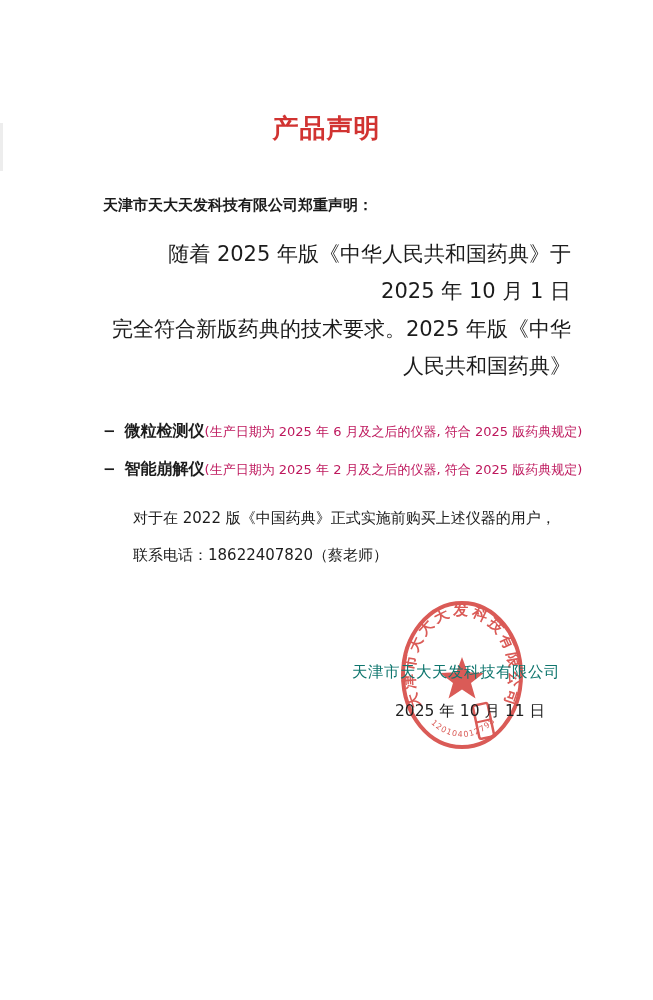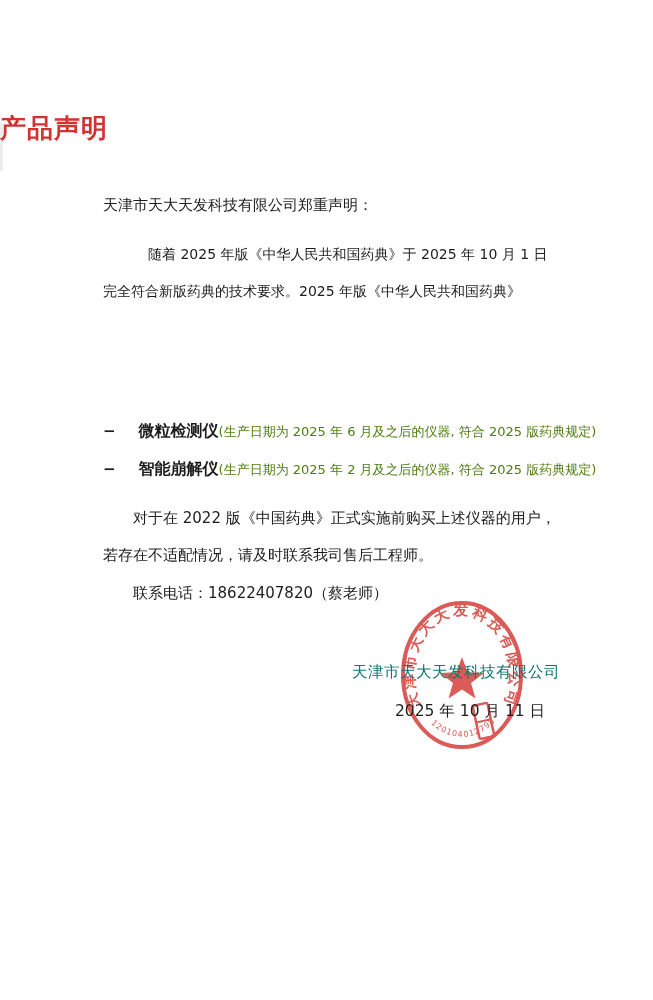--- a/index.html
+++ b/index.html
@@ -6,48 +6,48 @@
   .page{
     position:relative;
     width:653px;height:1000px;
     background:#ffffff;
     overflow:hidden;
     font-family:"DejaVu Sans","Liberation Sans",sans-serif;
     color:#1c1c1c;
   }
   .doc-title{
     position:absolute;top:111px;left:0;width:100%;
-    text-align:left;
+    text-align:center;
     font-size:26px;font-weight:bold;
     color:#d13331;
     letter-spacing:1px;
   }
   .opening{
     position:absolute;left:103px;top:196px;
-    font-size:15px;font-weight:400;
+    font-size:15px;font-weight:700;
   }
   .para1{
     position:absolute;left:103px;top:236px;width:468px;
-    font-size:14px;font-weight:500;line-height:37.3px;
+    font-size:21px;font-weight:500;line-height:37.3px;text-align:right;
   }
   .para1 .line.indent-first{padding-left:45px;}
   .bullets{
     position:absolute;left:103px;top:412px;
     line-height:37.3px;
   }
   .bullet-item{white-space:nowrap;}
   .bullet-dash{
     display:inline-block;margin-right:9px;
     font-size:15px;font-weight:bold;color:#1c1c1c;
   }
   .bullet-name{
-    font-size:16px;font-weight:600;color:#1c1c1c;margin-left:14px;
+    font-size:16px;font-weight:600;color:#1c1c1c;
   }
   .bullet-note{
-    font-size:13px;font-weight:500;color:#4d7c0f;
+    font-size:13px;font-weight:500;color:#be185d;
   }
   .para2{
     position:absolute;left:103px;top:500px;width:468px;
     font-size:15px;font-weight:500;line-height:37.3px;
   }
   .para2 .line.indent-sm{padding-left:30px;}
   .sig-company{
     position:absolute;left:352px;top:662px;
     font-size:15.5px;font-weight:500;color:#0f766e;
     letter-spacing:0.5px;
@@ -85,21 +85,20 @@
     <div class="bullet-item">
       <span class="bullet-dash">−</span><span class="bullet-name">微粒检测仪</span><span class="bullet-note">(生产日期为 2025 年 6 月及之后的仪器, 符合 2025 版药典规定)</span>
     </div>
     <div class="bullet-item">
       <span class="bullet-dash">−</span><span class="bullet-name">智能崩解仪</span><span class="bullet-note">(生产日期为 2025 年 2 月及之后的仪器, 符合 2025 版药典规定)</span>
     </div>
   </div>
 
   <div class="para2">
     <div class="line indent-sm">对于在 2022 版《中国药典》正式实施前购买上述仪器的用户，</div>
-    <div class="line">若存在不适配情况，请及时联系我司售后工程师。</div>
     <div class="line indent-sm">联系电话：18622407820（蔡老师）</div>
   </div>
 
   <svg class="seal" viewBox="0 0 146 164" aria-hidden="true">
     <defs>
       <filter id="sealblur" x="-10%" y="-10%" width="120%" height="120%">
         <feGaussianBlur stdDeviation="0.7"></feGaussianBlur>
       </filter>
       <path id="arcTop" d="M 33.7,113.4 A 48,60 0 1 1 112.3,113.4" fill="none"></path>
       <path id="arcBot" d="M 37.7,122.8 A 50,62 0 0 0 108.3,122.8" fill="none"></path>

